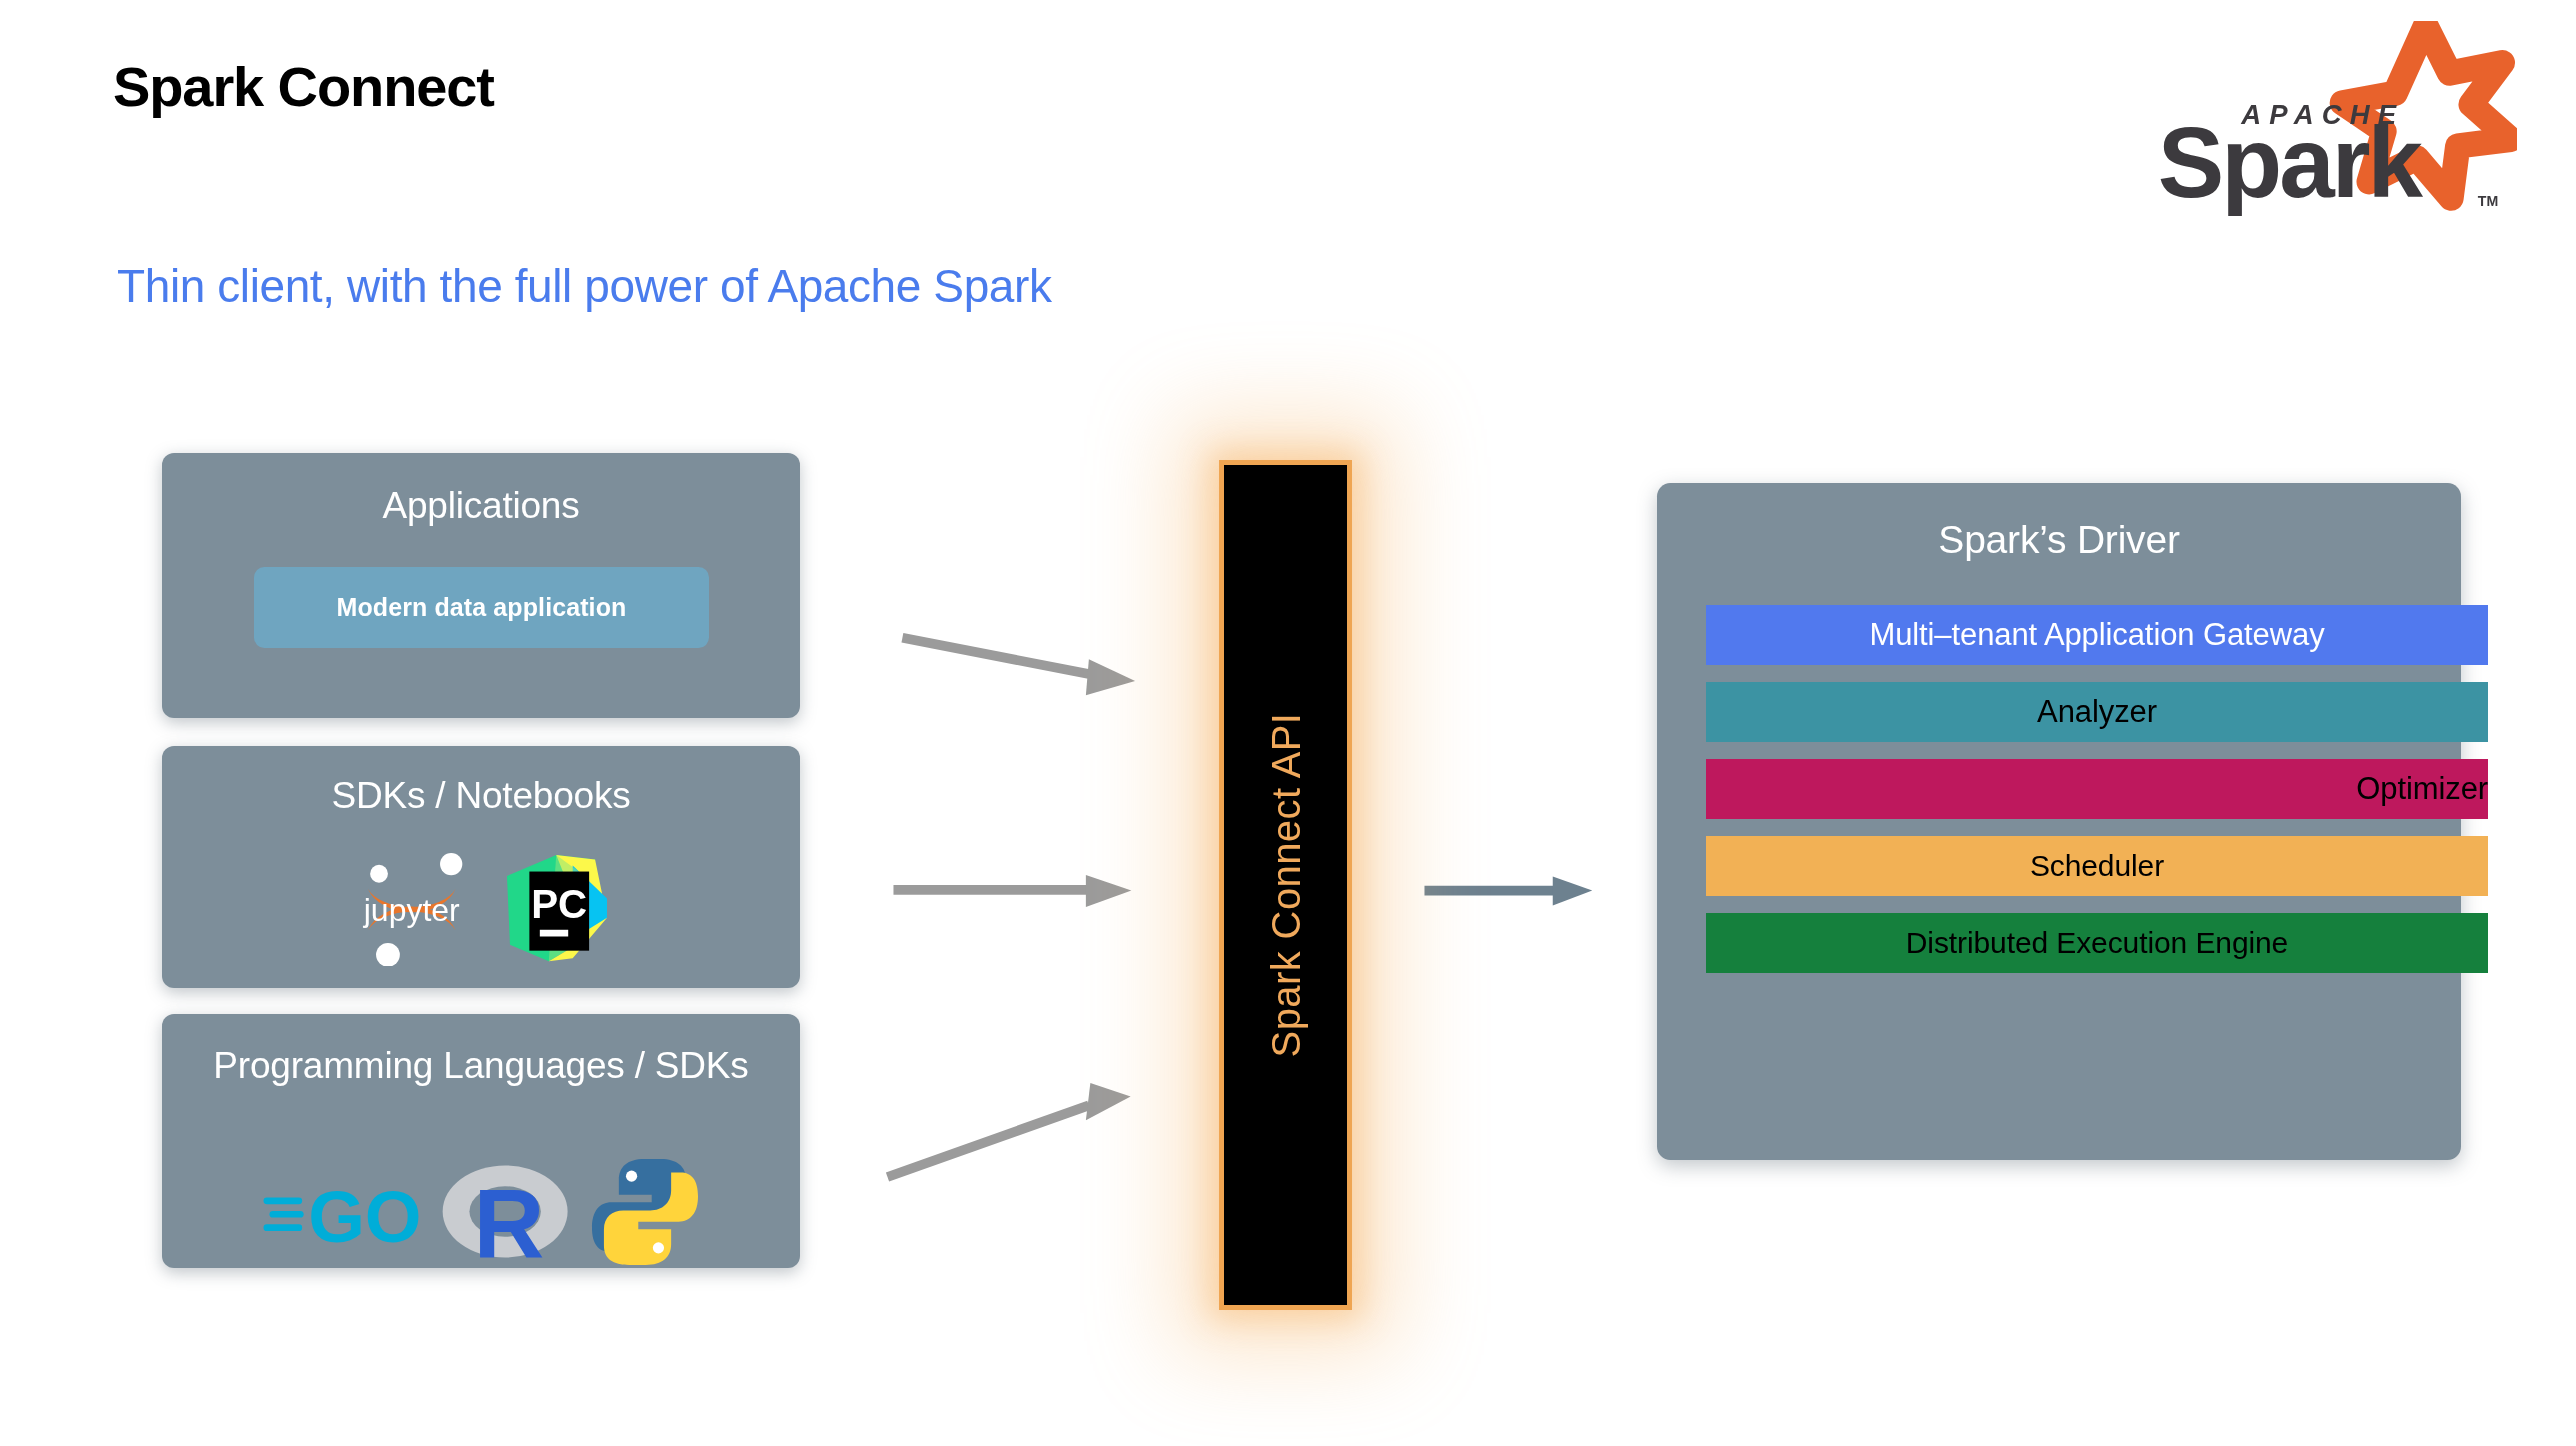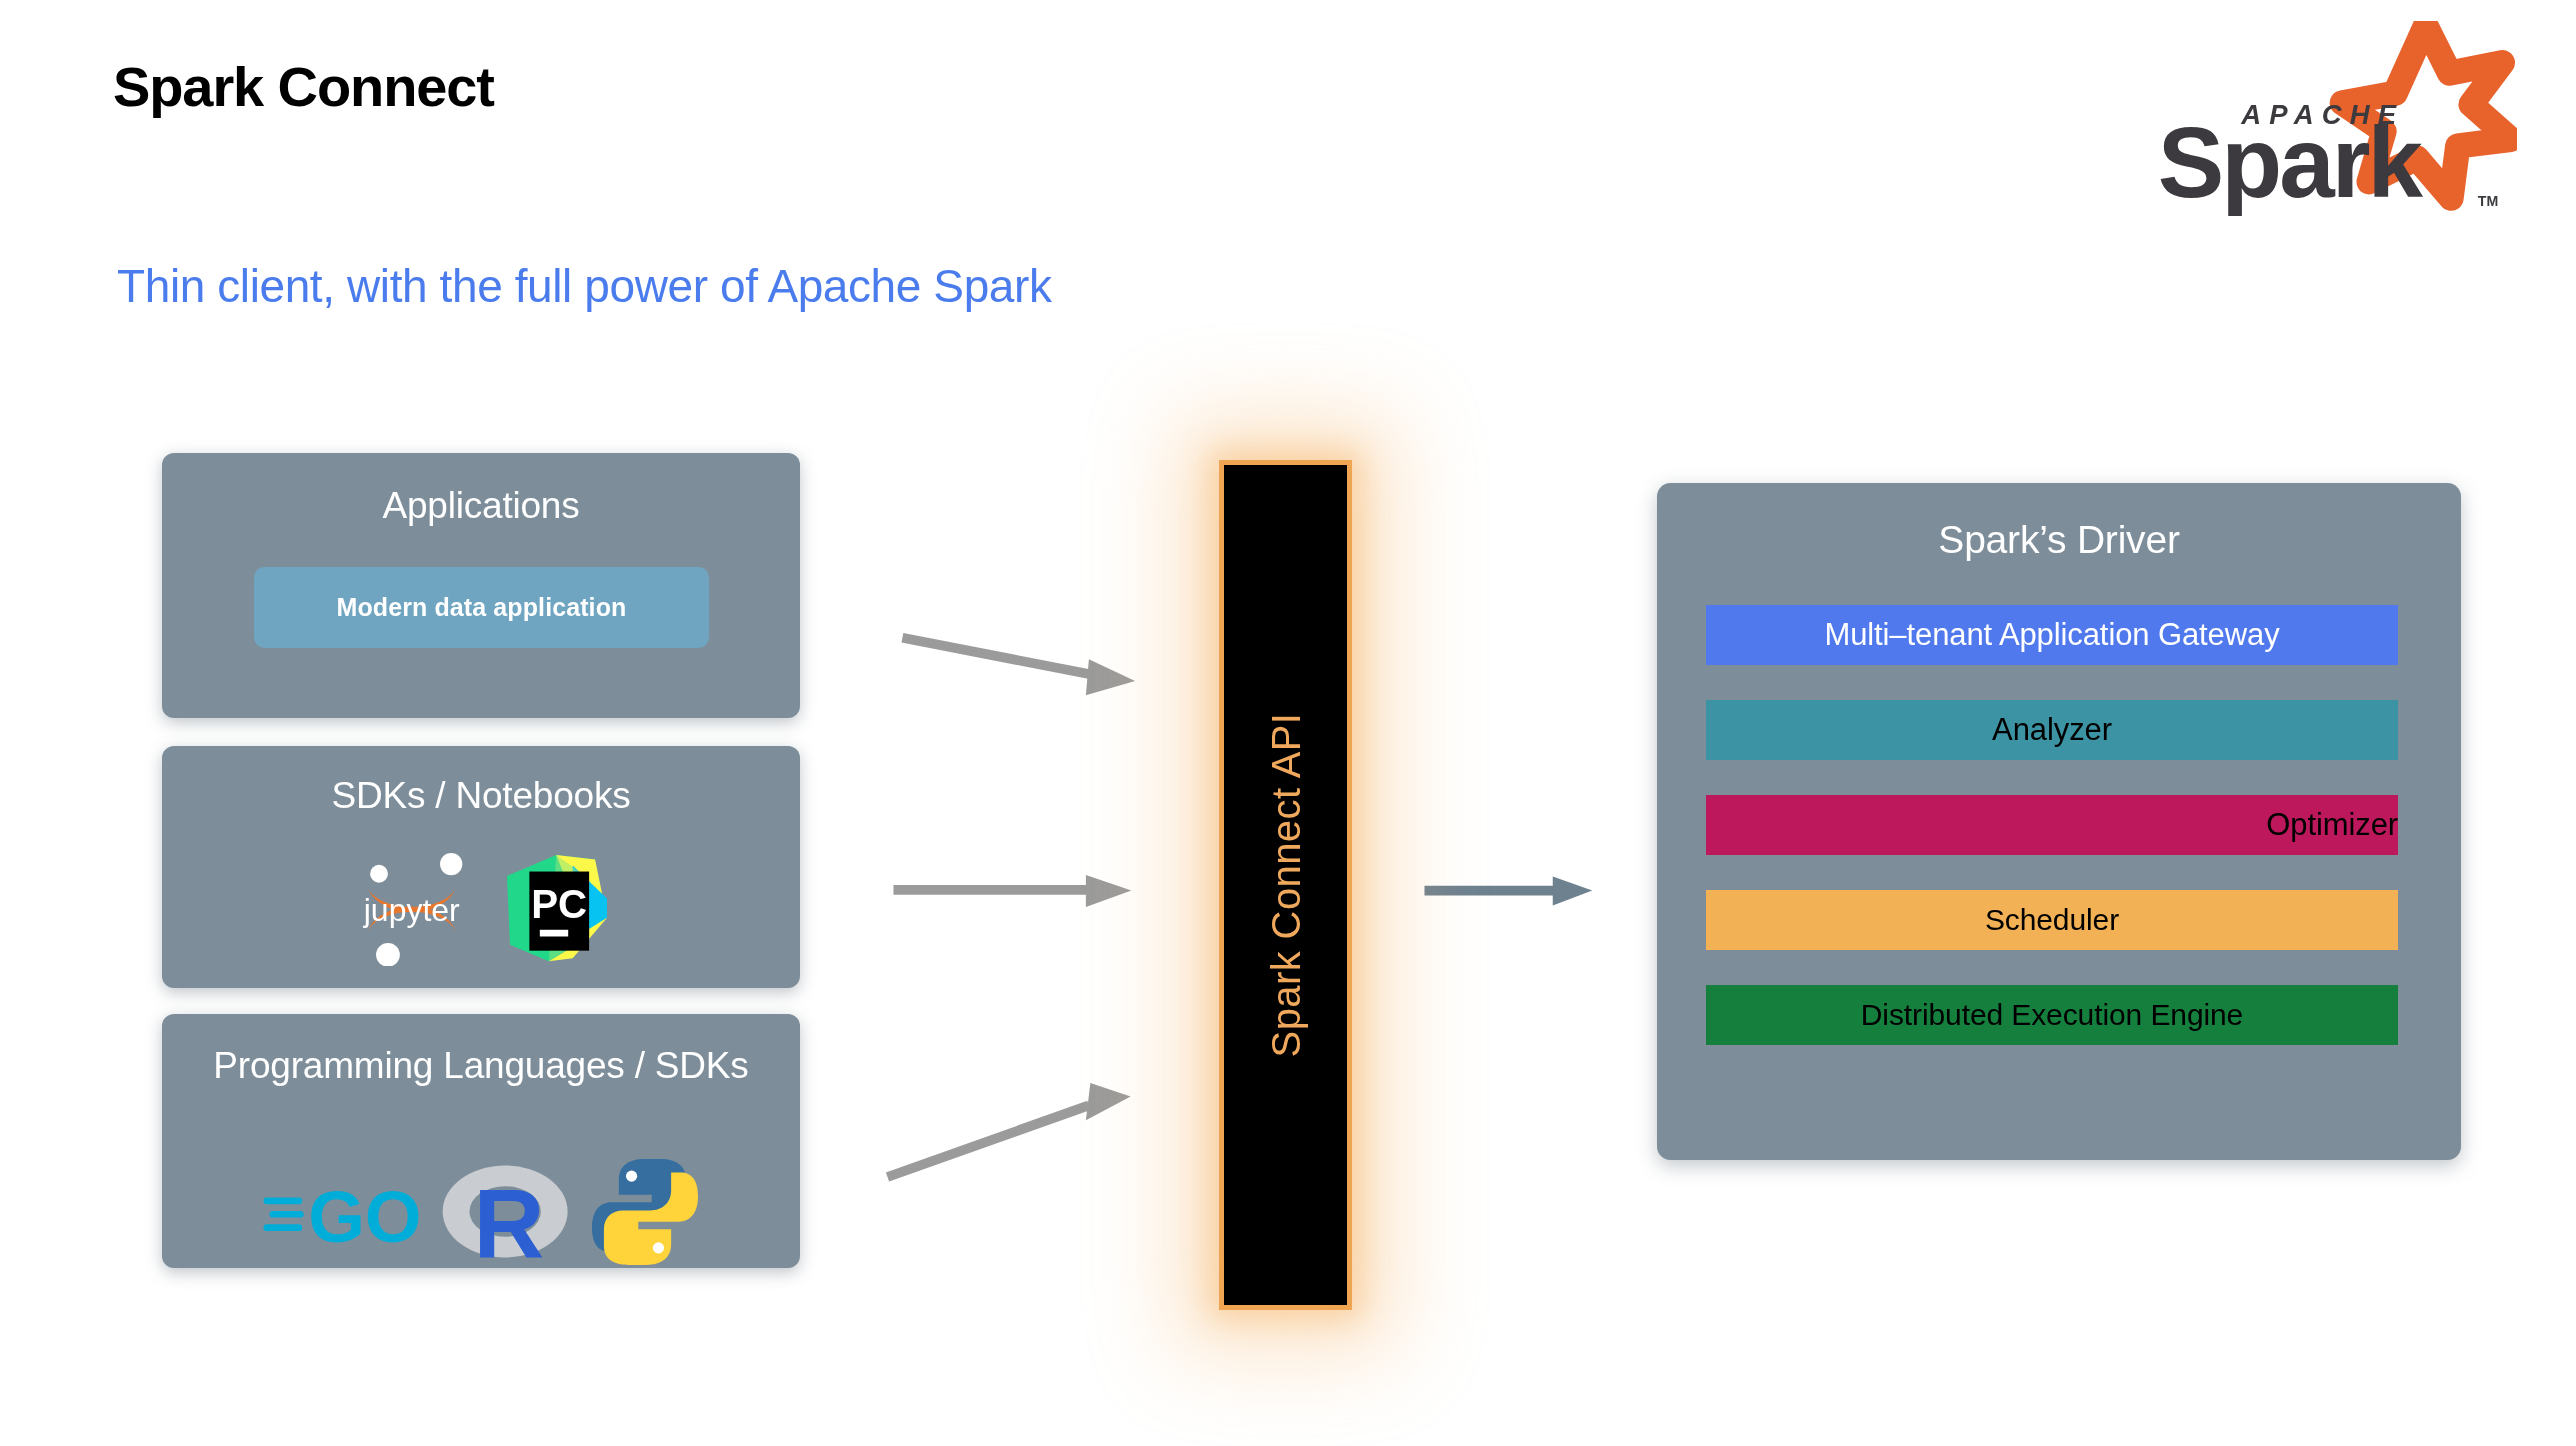--- a/index.html
+++ b/index.html
@@ -150,23 +150,23 @@
     font-weight: 400;
     letter-spacing: -0.2px;
   }
   #driver-rows {
     position: absolute;
     left: 49px;
     top: 122px;
     width: 706px;
   }
   .driver-row {
-    width: 692px;
+    width: 782px;
     height: 60px;
-    margin-bottom: 35px;
+    margin-bottom: 17px;
     display: flex;
     align-items: center;
     justify-content: center;
     font-size: 31px;
     font-weight: 400;
     letter-spacing: -0.1px;
   }
   .driver-row.bold { font-weight: 400; font-size: 30px; }
 
   

